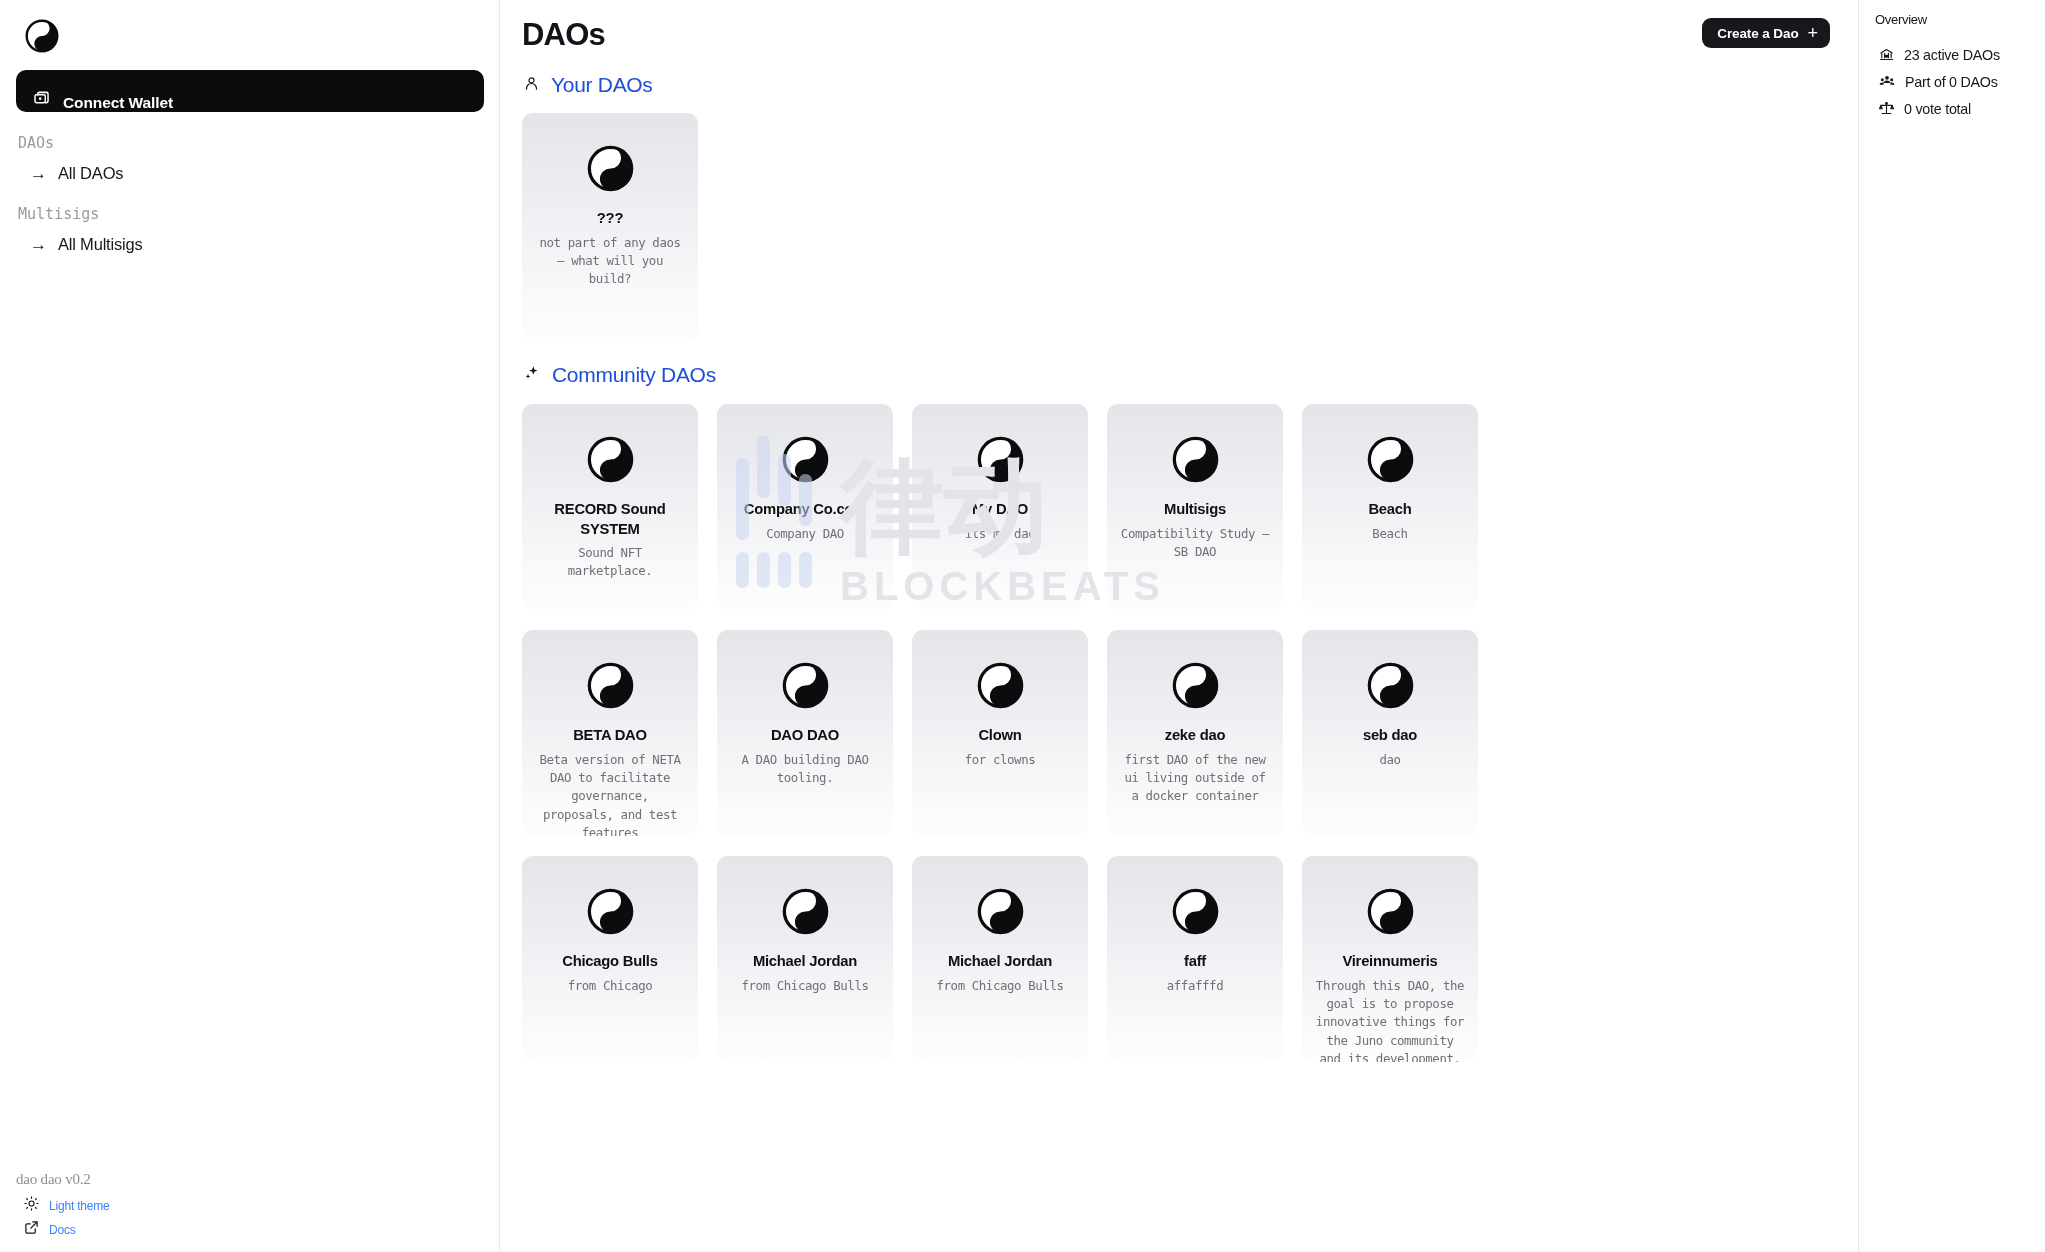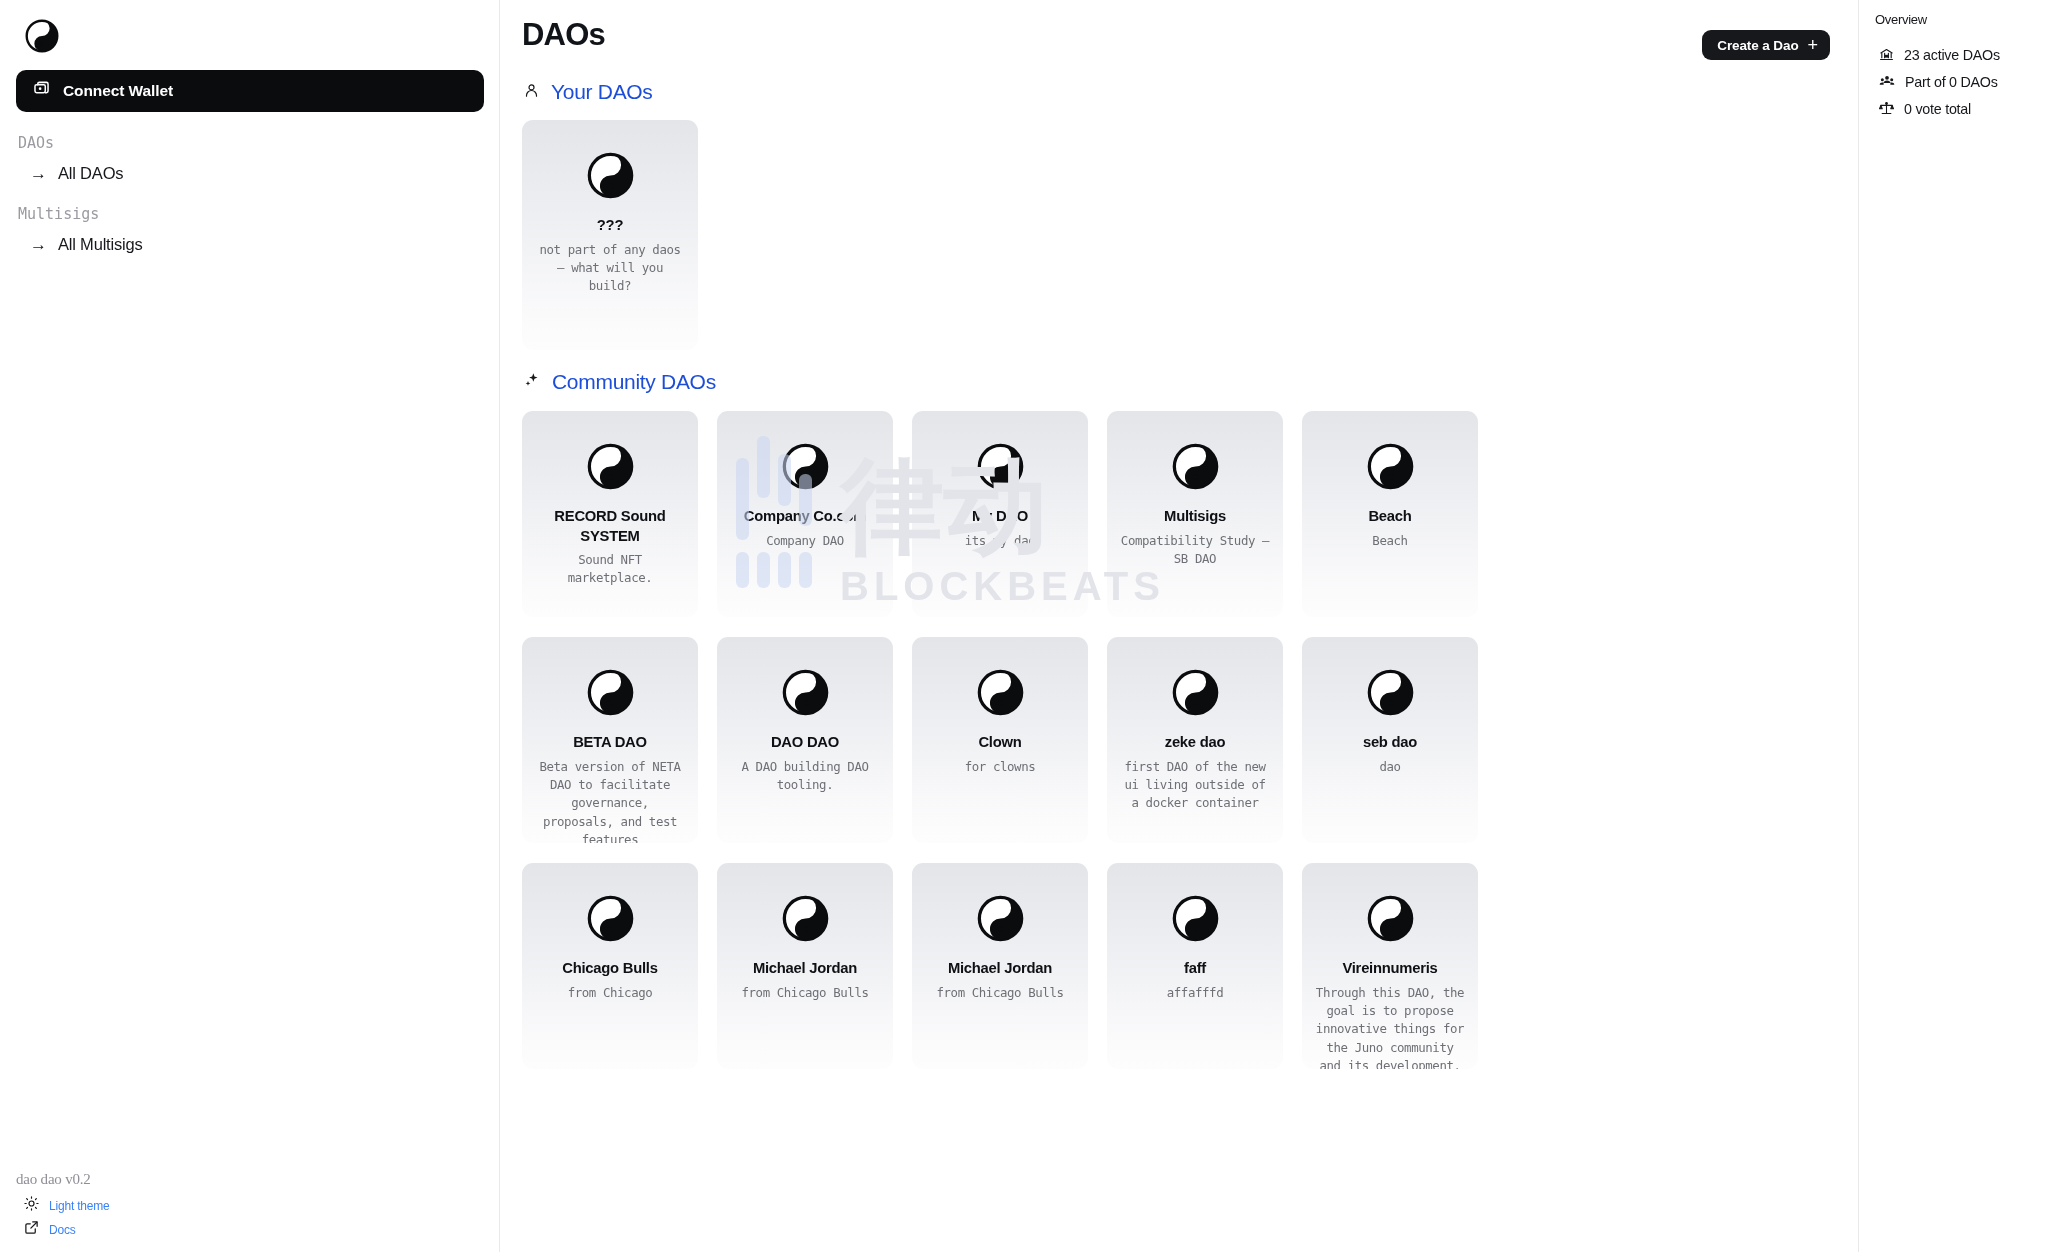--- a/index.html
+++ b/index.html
@@ -22,21 +22,21 @@
     background: #fff;
   }
   .logo-wrap { width: 34px; height: 34px; margin: 5px 0 0 9px; }
   .yy { display:block; }
 
   .connect-btn {
     margin: 17px 0 16px 0;
     width: 468px; height: 42px;
     background: #0b0c0e;
     border-radius: 10px;
-    display: flex; align-items: center;
+    display: flex; align-items: flex-end;
     padding-left: 17px;
     cursor: pointer;
     border: none;
   }
   .connect-btn .lbl {
     color: #ffffff; font-size: 15.5px; font-weight: 700;
     letter-spacing: -0.1px; margin-left: 11px;
   }
 
   .nav-group { margin-top: 22px; }
@@ -74,21 +74,21 @@
   .page-title {
     font-size: 31px; font-weight: 700; letter-spacing: -0.8px;
     margin: 7px 0 0 0;
   }
   .create-btn {
     background: #16181c; color: #fff;
     border-radius: 9px; border: none;
     height: 30px; padding: 0 12px 0 15px;
     display: flex; align-items: center; gap: 9px;
     font-size: 13.5px; font-weight: 700; letter-spacing: -0.1px;
-    cursor: pointer; margin-top: 20px;
+    cursor: pointer; margin-top: 8px;
     font-family: "Liberation Sans", sans-serif;
   }
   .create-btn .plus { font-size: 18px; font-weight: 400; line-height: 1; }
 
   .section-head {
     display: flex; align-items: center; gap: 12px;
     margin: 20px 0 0 2px;
   }
   .section-head .lbl { font-size: 21px; letter-spacing: -0.3px; color: #1d4ed8; }
 

